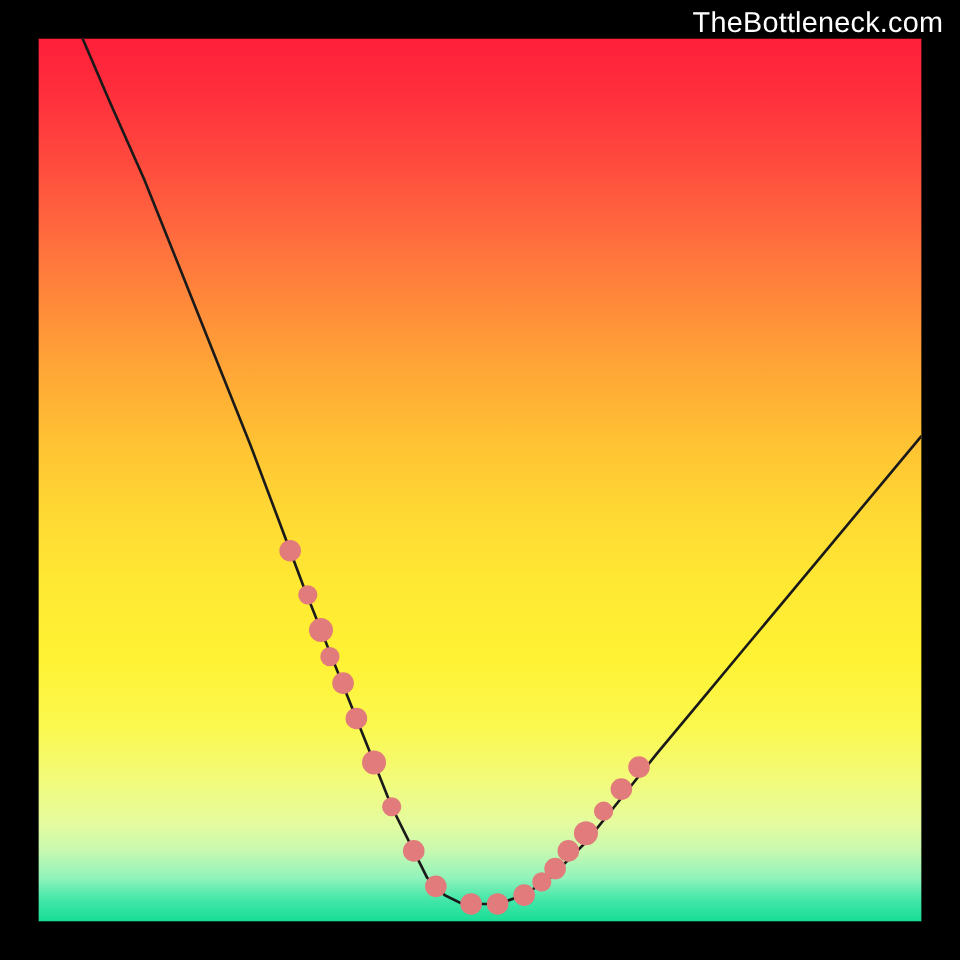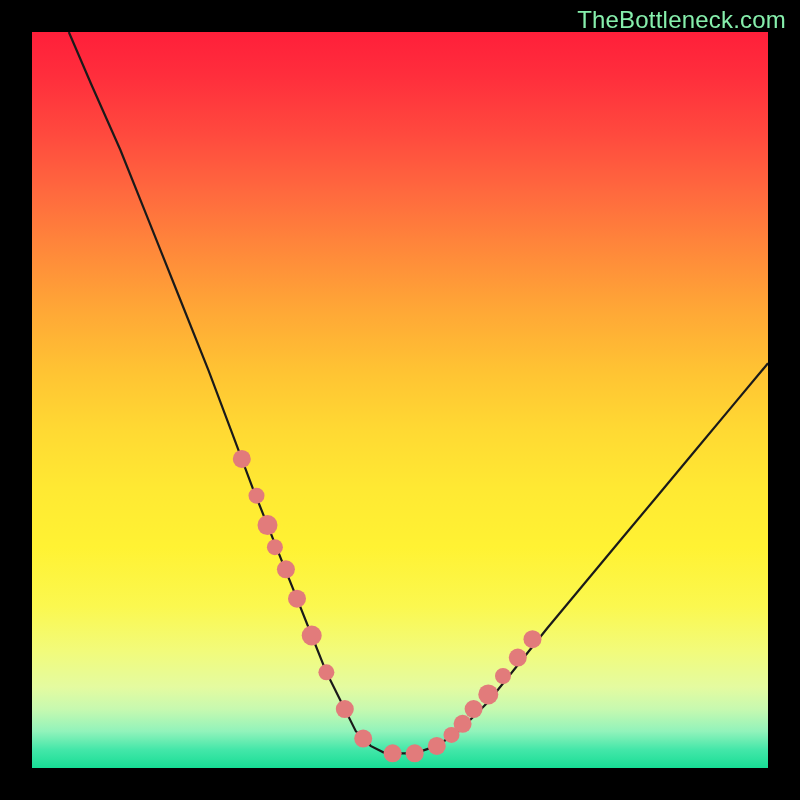--- a/index.html
+++ b/index.html
@@ -47,21 +47,21 @@
       #c7f9b0 92%,
       #92f3bb 95%,
       #44e7a9 97.5%,
       #17dd95 100%
     );
   }
   .watermark {
     position: absolute;
     top: 6px;
     right: 14px;
-    color: #86efac;
+    color: #ffffff;
     font-size: 24px;
     font-weight: 500;
     letter-spacing: 0.2px;
   }
   svg.curve {
     position: absolute;
     inset: 0;
   }
 </style>
 </head>

